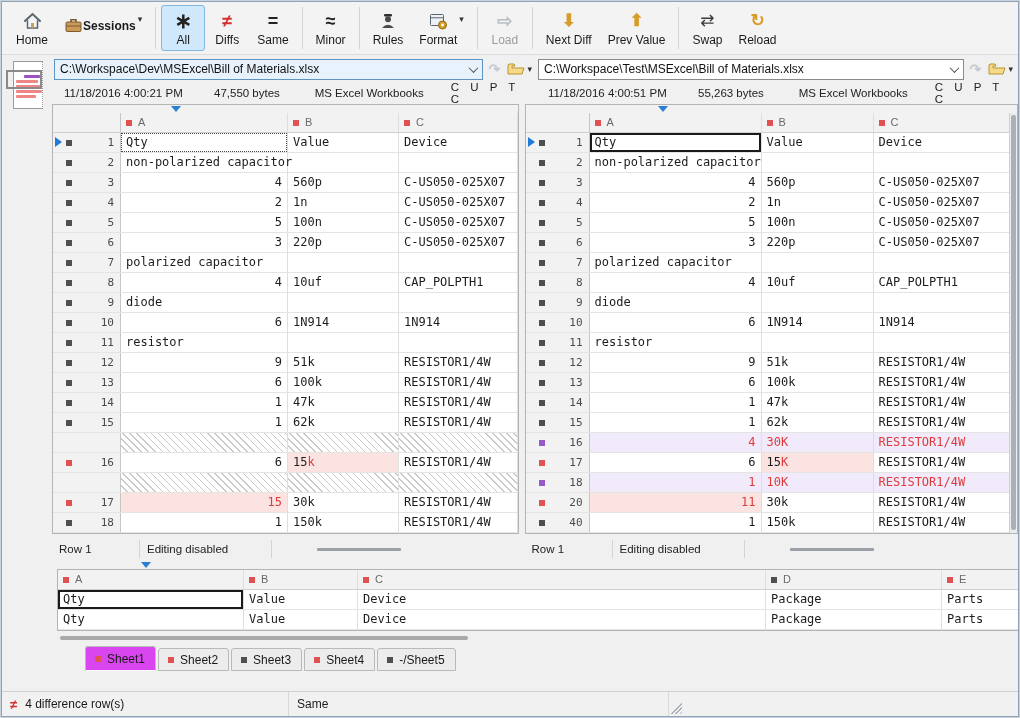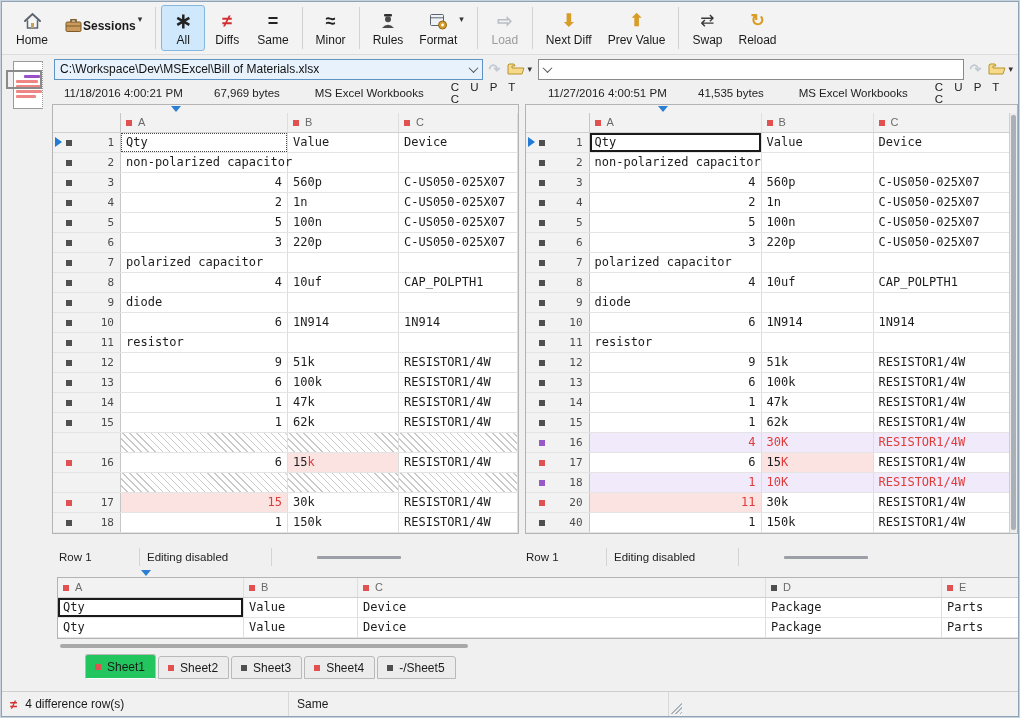--- a/index.html
+++ b/index.html
@@ -97,21 +97,21 @@
   .bgp{background:#fbe3e1}
   .orphan .cell{background:#f1eafa}
   .red{color:#e03a3a}
   .hatchrow .cell{background:repeating-linear-gradient(45deg,#fff 0 4px,#c9c9c9 4px 5px)}
   .pane-left .cell.sel::after{content:"";position:absolute;inset:0;border:1px dotted #444;pointer-events:none}
   .pane-right .cell.sel::after{content:"";position:absolute;inset:0;border:2px solid #1a1a1a;pointer-events:none}
   .vscroll{position:absolute;right:0;top:8px;bottom:0;width:8px;background:#ececec;border-left:1px solid #cfcfcf}
   .vthumb{position:absolute;left:1px;top:2px;bottom:3px;width:5px;background:#a9b0b7;border-radius:2px}
 
   
-  .pstat{display:flex;margin-top:14px;flex:0 0 auto}
+  .pstat{display:flex;gap:6px;margin-top:6px;flex:0 0 auto}
   .pitem{display:flex;align-items:center;height:18px;font-size:11.5px;color:#222;background:#f0f0f0}
   .pitem.left{width:467px}.pitem.right{width:494px}
   .ps1{width:88px;padding-left:7px;border-right:1px solid #d4d4d4;height:100%;display:flex;align-items:center}
   .ps2{width:132px;padding-left:7px;border-right:1px solid #d4d4d4;height:100%;display:flex;align-items:center}
   .psbar{height:3px;width:84px;background:#9aa0a6;margin-left:45px;border-radius:1px}
 
   
   .bottomwrap{margin:3px 0 0 5px;width:963px;flex:0 0 auto;background:#f0f0f0}
   .bstrip{height:8px;display:flex;background:#f0f0f0}
   .bstrip .curcol{margin-left:84px}
@@ -120,21 +120,21 @@
   .bgrid .cell.selb::after{content:"";position:absolute;inset:0;border:2px solid #1a1a1a;pointer-events:none}
 
   
   .hscroll{position:relative;margin:3px 0 0 5px;width:963px;height:8px;flex:0 0 auto}
   .hthumb{position:absolute;left:3px;top:2px;width:408px;height:4px;background:#a8a8a8;border-radius:2px}
 
   
   .tabsrow{display:flex;gap:2px;align-items:flex-end;height:26px;margin:3px 0 0 33px;flex:0 0 auto}
   .tab{display:flex;align-items:center;gap:6px;padding:4px 10px 4px 9px;font-size:12px;color:#1a1a1a;
        border:1px solid #b9b9b9;border-radius:3px 3px 0 0;background:#ececec;height:23px;cursor:default}
-  .tab.active{background:#22c55e;border-bottom-color:#fff;height:25px}
+  .tab.active{background:#d946ef;border-bottom-color:#fff;height:25px}
 
   
   .statusbar{margin-top:auto;height:25px;background:#f1f1f1;border-top:1px solid #cfcfcf;
              display:flex;align-items:stretch;font-size:12px;color:#1a1a1a;flex:0 0 auto}
   .sb-sec{display:flex;align-items:center;padding-left:8px;border-right:1px solid #d8d8d8}
   .sb1{width:287px;gap:8px}
   .sb2{width:380px}
   .sb3{flex:1;border-right:none}
   .neq{color:#d42f2f;font-weight:bold;font-size:13px}
   .grip{width:13px;height:13px;align-self:flex-end;margin:0 2px 2px 0;
@@ -331,44 +331,45 @@
           <span class="ghost-icon">↷</span>
           <span class="folder-btn">
             <svg width="18" height="14" viewBox="0 0 18 14">
                 <path d="M1 3 L1 12 L15 12 L17 6 L5 6 L5 4 L8 4 L7 2 L2 2 Z" fill="#f7d98a" stroke="#b8942e" stroke-width="1"></path>
               </svg>
             <span class="dd">▾</span>
           </span>
         </div>
         <div class="pathgroup pg-right">
           <div class="combo">
+            <span class="combo-text">C:\Workspace\Test\MSExcel\Bill of Materials.xlsx</span>
             <span class="combo-btn">
                 <span class="chev"></span>
               </span>
           </div>
           <span class="ghost-icon">↷</span>
           <span class="folder-btn">
             <svg width="18" height="14" viewBox="0 0 18 14">
                 <path d="M1 3 L1 12 L15 12 L17 6 L5 6 L5 4 L8 4 L7 2 L2 2 Z" fill="#f7d98a" stroke="#b8942e" stroke-width="1"></path>
               </svg>
             <span class="dd">▾</span>
           </span>
         </div>
       </div>
 
       <div class="inforow">
         <div class="fileinfo fi-left">
           <span class="fi-date">11/18/2016 4:00:21 PM</span>
-          <span class="fi-size">67,969 bytes</span>
+          <span class="fi-size">47,550 bytes</span>
           <span class="fi-fmt">MS Excel Workbooks</span>
           <span class="fi-flags">C U P T C</span>
         </div>
         <div class="fileinfo fi-right">
-          <span class="fi-date">11/27/2016 4:00:51 PM</span>
-          <span class="fi-size">41,535 bytes</span>
+          <span class="fi-date">11/18/2016 4:00:51 PM</span>
+          <span class="fi-size">55,263 bytes</span>
           <span class="fi-fmt">MS Excel Workbooks</span>
           <span class="fi-flags">C U P T C</span>
         </div>
       </div>
 
       <div class="grids">
         <div class="pane pane-left" id="pane-left">
             <div class="colstrip">
               <div class="curcol"></div>
             </div>

